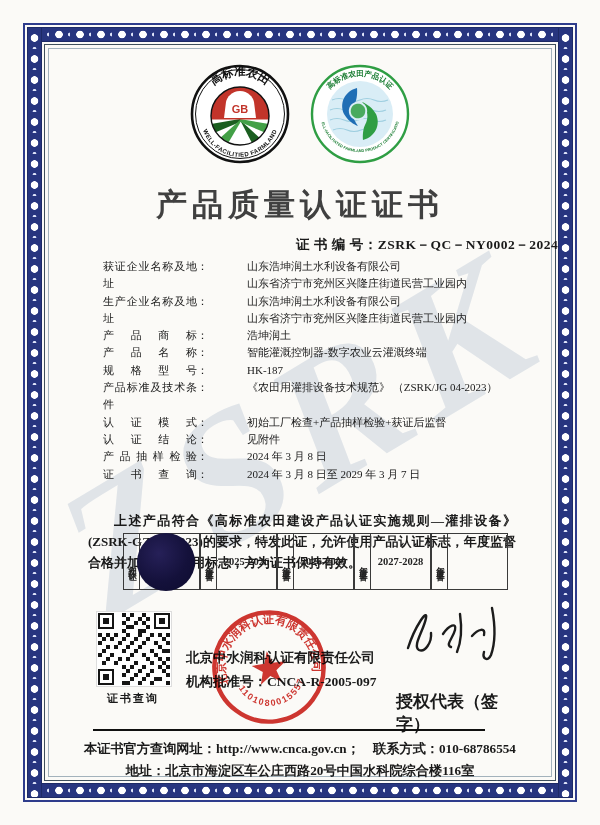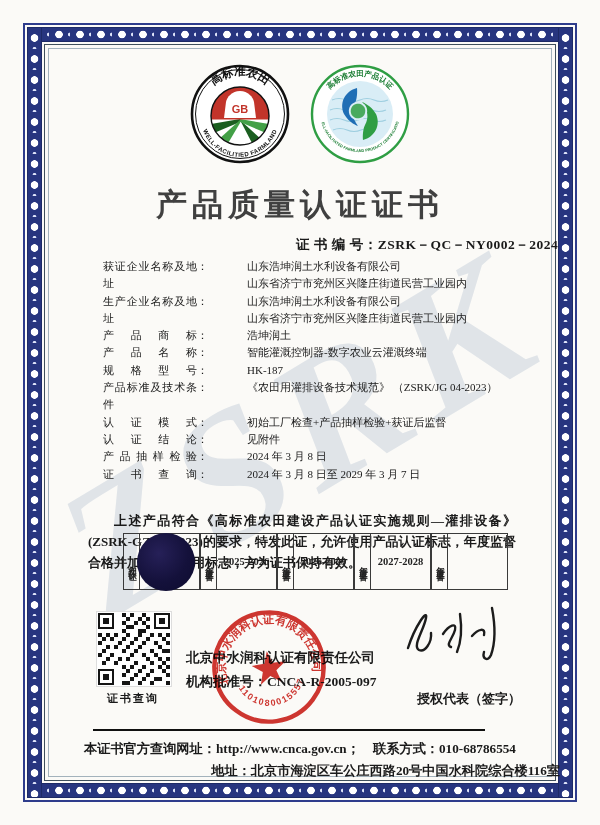--- a/index.html
+++ b/index.html
@@ -72,25 +72,25 @@
    28px 56px #151515,40px 56px #151515,52px 56px #151515,64px 56px #151515,
    24px 60px #151515,36px 60px #151515,48px 60px #151515,68px 60px #151515,
    32px 64px #151515,44px 64px #151515,56px 64px #151515,60px 64px #151515,
    24px 68px #151515,28px 68px #151515,40px 68px #151515,52px 68px #151515,68px 68px #151515;}
   .qr-cap{position:absolute;left:96px;top:691px;width:74px;text-align:center;font-size:11px;font-weight:700;letter-spacing:2px;}
   
   .issuer{position:absolute;left:186px;top:646px;font-size:13.5px;font-weight:700;line-height:24px;white-space:nowrap;}
   .seal{position:absolute;left:206px;top:604px;width:126px;height:126px;z-index:5;
         mix-blend-mode:multiply;opacity:.92;transform:rotate(-8deg);}
   .sig{position:absolute;left:398px;top:596px;width:115px;height:75px;z-index:2;}
-  .sig-cap{position:absolute;left:396px;top:690px;width:125px;text-align:right;font-size:13px;font-weight:700;}
+  .sig-cap{position:absolute;left:396px;top:690px;width:125px;text-align:left;font-size:17px;font-weight:700;}
   
   .divider{position:absolute;top:729px;left:93px;width:392px;border-top:2px solid #101010;}
   .foot1{position:absolute;top:740px;left:40px;right:40px;text-align:center;font-size:13.2px;font-weight:700;}
-  .foot2{position:absolute;top:762px;left:40px;right:40px;text-align:right;font-size:13.2px;font-weight:700;}
+  .foot2{position:absolute;top:762px;left:40px;right:40px;text-align:center;font-size:13.2px;font-weight:700;}
 </style>
 </head>
 <body>
 
 <div class="page">
 
   <div class="frame-outer"></div>
   <div class="band h top"></div>
   <div class="band h bottom"></div>
   <div class="band v left"></div>

